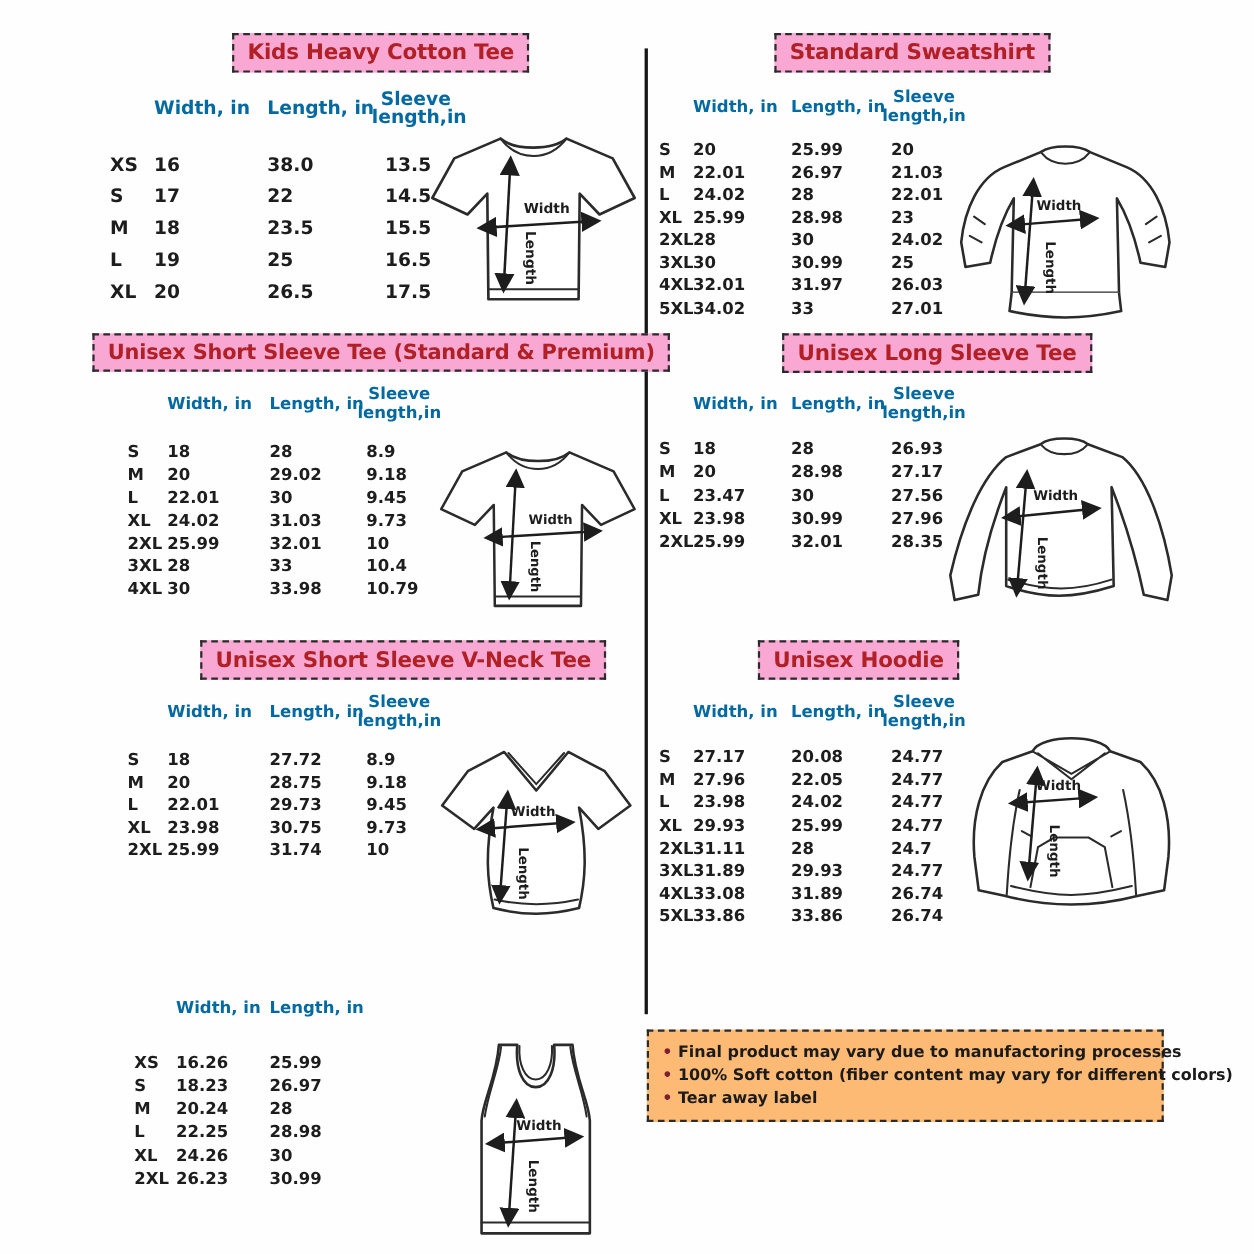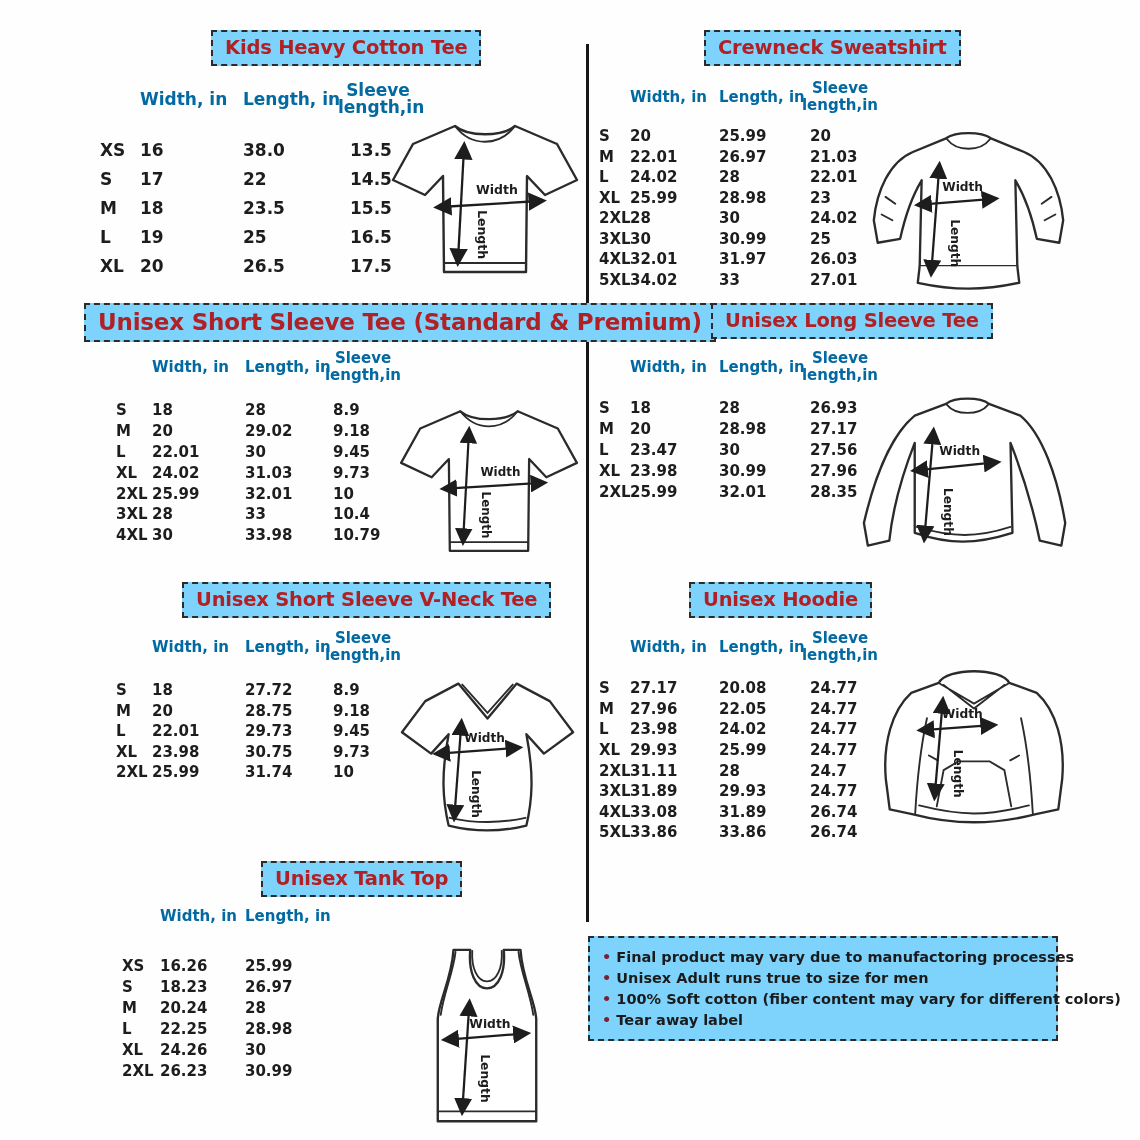--- a/index.html
+++ b/index.html
@@ -2,58 +2,57 @@
 <html><head>
 <meta charset="utf-8">
 <style>
   html,body{margin:0;padding:0;background:#fff;}
   .canvas{
     position:relative;width:1140px;height:1140px;background:#fefefe;overflow:hidden;
     font-family:"DejaVu Sans","Liberation Sans",sans-serif;color:#1d1d1d;
   }
   .divider{position:absolute;left:586px;top:44px;width:3px;height:878px;background:#161616;}
   .tbox{
-    position:absolute;border:2px dashed #2b2b2b;background:#7dd3fc;
+    position:absolute;border:2px dashed #2b2b2b;background:#f9a8d4;
     padding:4px 12px 5px;font-size:19.5px;font-weight:bold;color:#b02024;
     white-space:nowrap;letter-spacing:-0.2px;
   }
   .table{position:absolute;}
   .trow{display:grid;grid-template-columns:var(--cols);align-items:center;height:var(--rowh,21px);}
   .thead{height:auto;margin-bottom:var(--hgap,14px);color:#0369a1;font-size:var(--hfs,14.5px);line-height:17px;}
   .thead .cell{font-weight:bold;}
   .cell{font-size:var(--fs,15px);font-weight:bold;white-space:nowrap;}
   .cell.multi{text-align:center;transform:translateX(-12px);}
   .size{font-weight:bold;}
   .notes{
     position:absolute;left:588px;top:936px;width:470px;border:2px dashed #2b2b2b;
-    background:#7dd3fc;padding:9px 12px 8px;box-sizing:border-box;
+    background:#fdba74;padding:9px 12px 8px;box-sizing:border-box;
   }
   .notes ul{margin:0;padding:0;list-style:none;}
   .notes li{font-size:14.5px;font-weight:bold;line-height:21px;color:#1b1b1b;white-space:nowrap;}
   .notes li::before{content:"• ";color:#7d2034;}
   .fig{position:absolute;}
   .g{fill:#fff;stroke:#2b2b2b;stroke-width:2.4;stroke-linejoin:round;}
   .gl{fill:none;stroke:#2b2b2b;stroke-width:1.9;stroke-linecap:round;}
   .arrow{stroke:#1d1d1d;stroke-width:2.3;}
   .alab{font-family:"DejaVu Sans",sans-serif;font-weight:bold;font-size:12.5px;fill:#1d1d1d;}
 </style>
 </head>
 <body>
 
 <div class="canvas">
 
   <div class="divider"></div>
 
   <div class="tbox" style="left:211px;top:30px;"><span>Kids Heavy Cotton Tee</span></div>
-  <div class="tbox" style="left:704px;top:30px;"><span>Crewneck Sweatshirt</span></div>
-  <div class="tbox" style="left:84px;top:303px;font-size:23px;text-align:center;"><span>Unisex Short Sleeve Tee (Standard &amp; Premium)</span></div>
+  <div class="tbox" style="left:704px;top:30px;"><span>Standard Sweatshirt</span></div>
+  <div class="tbox" style="left:84px;top:303px;font-size:19px;text-align:center;"><span>Unisex Short Sleeve Tee (Standard &amp; Premium)</span></div>
   <div class="tbox" style="left:711px;top:303px;"><span>Unisex Long Sleeve Tee</span></div>
   <div class="tbox" style="left:182px;top:582px;"><span>Unisex Short Sleeve V-Neck Tee</span></div>
   <div class="tbox" style="left:689px;top:582px;"><span>Unisex Hoodie</span></div>
-  <div class="tbox" style="left:261px;top:861px;"><span>Unisex Tank Top</span></div>
 
   <div class="table" style="left:100px;top:82px;--cols:40px 103px 107px 80px;--rowh:28.8px;--fs:17px;--hfs:15px;--hgap:20px;">
       <div class="trow thead">
         <div class="cell"></div>
         <div class="cell">Width, in</div>
         <div class="cell">Length, in</div>
         <div class="cell multi">Sleeve<br>length,in</div>
       </div>
       <div class="trow">
         <div class="cell size">XS</div>
@@ -468,19 +467,18 @@
     <path class="gl" d="M20,170 L120,170"></path>
     <line class="arrow" x1="30" y1="97" x2="108" y2="91" marker-start="url(#ah-g)" marker-end="url(#ah-g)"></line>
     <line class="arrow" x1="52" y1="62" x2="45" y2="168" marker-start="url(#ah-g)" marker-end="url(#ah-g)"></line>
     <text class="alab" x="73" y="85" text-anchor="middle">Width</text>
     <text class="alab" transform="translate(64,112) rotate(90)">Length</text>
   </svg>
 
   <div class="notes">
     <ul>
         <li>Final product may vary due to manufactoring processes</li>
-        <li>Unisex Adult runs true to size for men</li>
         <li>100% Soft cotton (fiber content may vary for different colors)</li>
         <li>Tear away label</li>
       </ul>
   </div>
 
 </div>
 
 </body></html>

